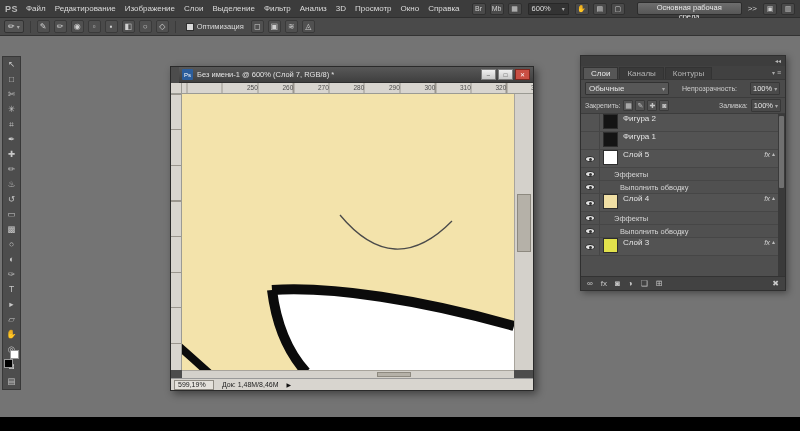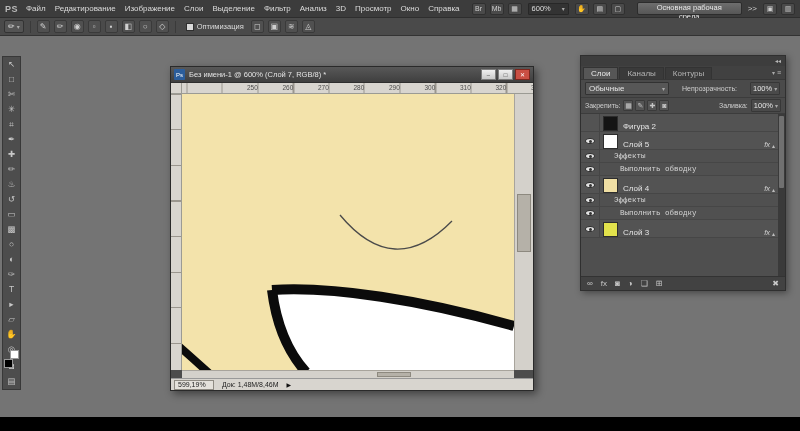--- a/index.html
+++ b/index.html
@@ -42,21 +42,21 @@
   .tool-grip{width:100%;height:5px;background:#3e3e3e;}
   .tool{width:17px;height:15px;display:flex;align-items:center;justify-content:center;}
   .tool-glyph{color:#c8c8c8;font-size:8.5px;line-height:1;}
   .swatches{position:relative;width:15px;height:14px;margin-top:2px;}
   .sw-fg{position:absolute;left:0;top:0;width:9px;height:9px;background:#000;border:1px solid #999;z-index:2;}
   .sw-bg{position:absolute;right:0;bottom:0;width:9px;height:9px;background:#fff;border:1px solid #999;}
 
   
   .doc-window{position:absolute;left:170px;top:66px;width:364px;height:325px;background:#4c4c4c;
               border:1px solid #2a2a2a;box-shadow:3px 3px 8px rgba(0,0,0,.45);}
-  .doc-titlebar{position:absolute;left:0;top:0;right:0;height:16px;background:linear-gradient(#585858,#3f3f3f);
+  .doc-titlebar{position:absolute;left:8px;top:0;right:0;height:16px;background:linear-gradient(#585858,#3f3f3f);
                 display:flex;align-items:center;padding:0 3px;gap:4px;border-bottom:1px solid #2e2e2e;}
   .doc-icon{width:11px;height:11px;background:#2b5d9b;color:#fff;font-size:6px;display:flex;
             align-items:center;justify-content:center;border-radius:1px;flex:none;}
   .doc-title{color:#e2e2e2;font-size:7.5px;white-space:nowrap;overflow:hidden;flex:1;}
   .win-btn{width:15px;height:11px;background:linear-gradient(#f0f0f0,#c9c9c9);border:1px solid #7d7d7d;
            color:#333;font-size:6px;display:flex;align-items:center;justify-content:center;flex:none;}
   .win-btn.close{background:var(--close-red,#c94f43);color:#fff;border-color:#7c261d;}
 
   .ruler-corner{position:absolute;left:0;top:16px;width:11px;height:11px;background:#d8d5cf;
                 border-right:1px solid #9b9b94;border-bottom:1px solid #9b9b94;}
@@ -105,23 +105,23 @@
   .val-box{height:13px;border:1px solid #373737;color:#e6e6e6;font-size:7.5px;display:flex;
            align-items:center;gap:2px;padding:0 2px;border-radius:1px;}
 
   .lp-lock{position:absolute;left:0;top:42px;right:0;height:16px;display:flex;align-items:center;
            gap:3px;padding:0 4px;border-bottom:1px solid #3c3c3c;}
   .lock-ic{width:10px;height:11px;display:flex;align-items:center;justify-content:center;
            color:#c6c6c6;font-size:7px;background:#545454;border:1px solid #3a3a3a;border-radius:1px;}
   .lp-lock .lbl.fill{margin-left:auto;}
 
   .layers-list{position:absolute;left:0;top:58px;right:7px;height:164px;background:#4f4f4f;overflow:hidden;}
-  .layer-row{height:18px;display:flex;align-items:flex-end;background:#535353;border-bottom:1px solid #464646;}
+  .layer-row{height:18px;display:flex;align-items:flex-start;background:#535353;border-bottom:1px solid #464646;}
   .layer-row.selected{background:linear-gradient(var(--accent-blue,#2f66a8),#28598f);}
-  .effect-row{height:13px;display:flex;align-items:center;background:#505050;border-bottom:1px solid #464646;font-family:Liberation Mono, monospace;}
+  .effect-row{height:13px;display:flex;align-items:center;background:#505050;border-bottom:1px solid #464646;}
   .eye-box{width:19px;height:100%;border-right:1px solid #454545;display:flex;align-items:center;
            justify-content:center;flex:none;}
   .eye{width:10px;height:6px;border-radius:50%;background:#e3e3e3;border:1px solid #2c2c2c;position:relative;}
   .eye::after{content:"";position:absolute;left:3px;top:1px;width:3px;height:3px;border-radius:50%;background:#333;}
   .thumb{width:15px;height:15px;border:1px solid #2d2d2d;margin-left:3px;flex:none;background:#888;}
   .thumb-black{background:#141414;}
   .thumb-white{background:#ffffff;}
   .thumb-cream{background:var(--thumb-cream,#f0dfa4);}
   .thumb-yellow{background:var(--thumb-yellow,#e2e24c);}
   .thumb-checker{background-color:#fff;
@@ -391,20 +391,25 @@
     </span>
   </div>
 
   <div class="layers-list" id="layers-list">
       <div class="layer-row">
         <div class="eye-box"></div>
         <span class="thumb thumb-black"></span>
         <span class="layer-name">Фигура 2</span>
       </div>
       <div class="layer-row">
+        <div class="eye-box"></div>
+        <span class="thumb thumb-black"></span>
+        <span class="layer-name">Фигура 1</span>
+      </div>
+      <div class="layer-row">
         <div class="eye-box">
           <span class="eye"></span>
         </div>
         <span class="thumb thumb-white"></span>
         <span class="layer-name">Слой 5</span>
         <span class="fx-badge">fx</span>
         <span class="fx-arrow">▴</span>
       </div>
       <div class="effect-row">
         <div class="eye-box">

